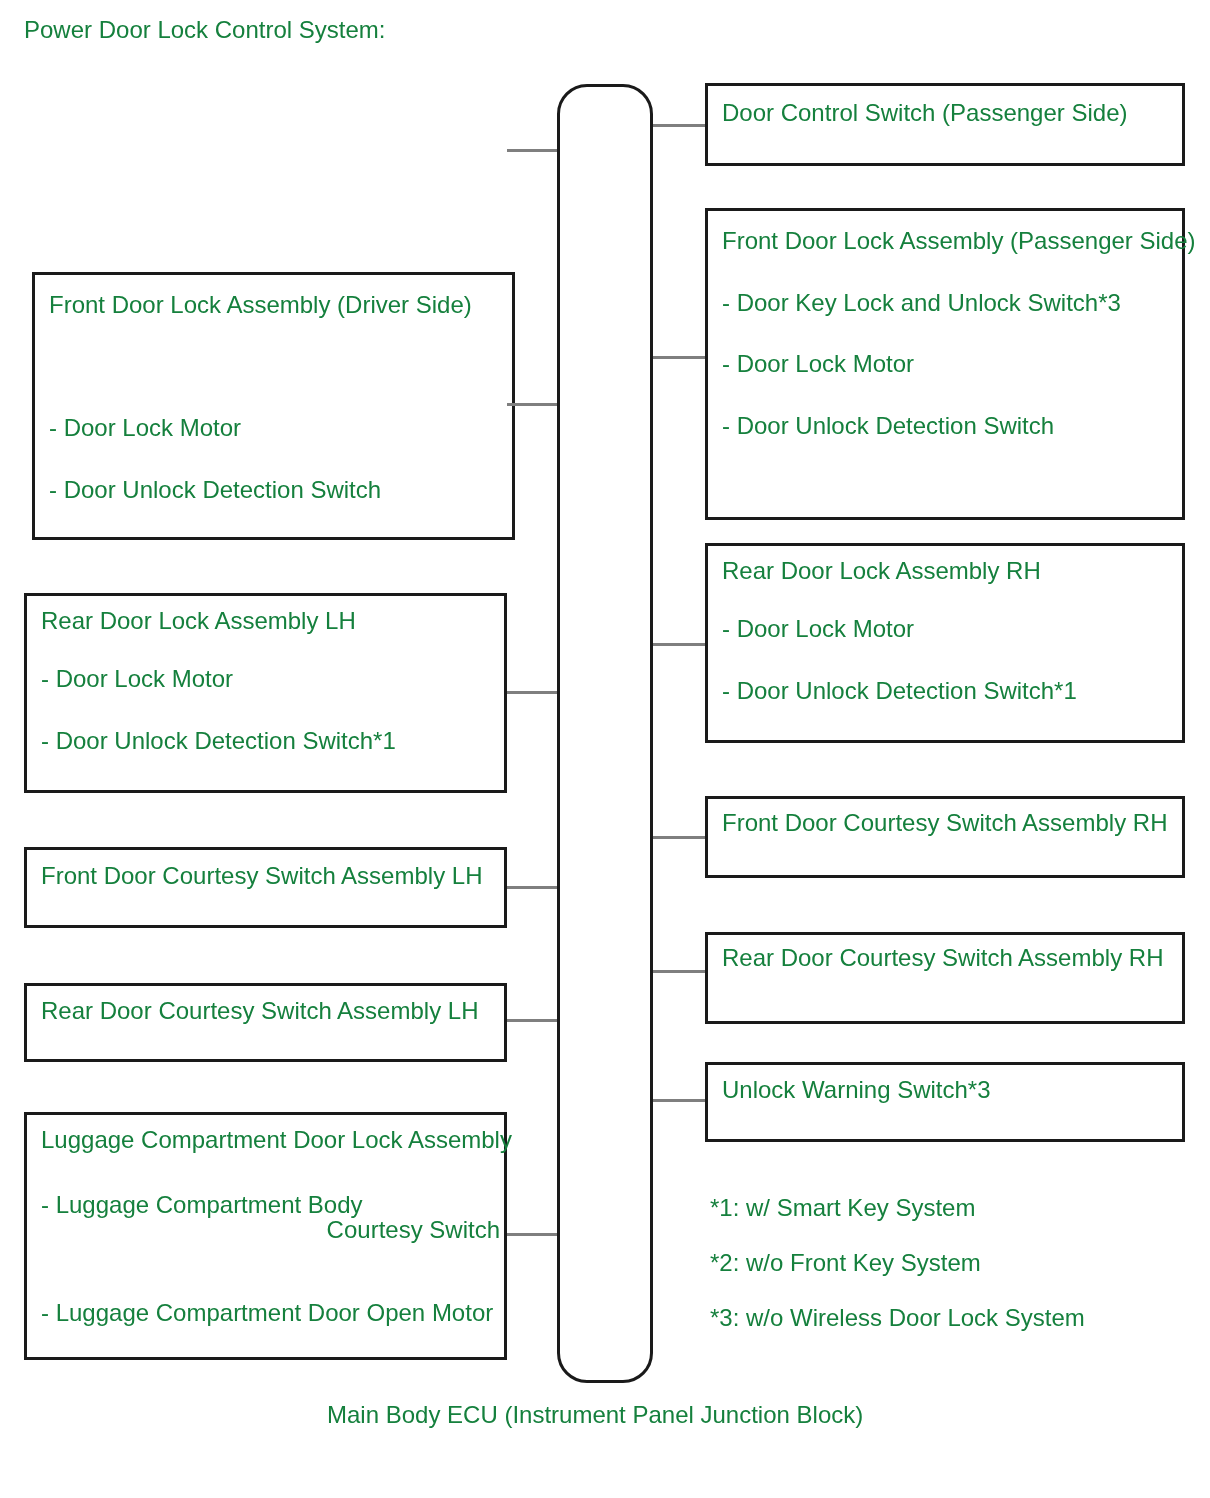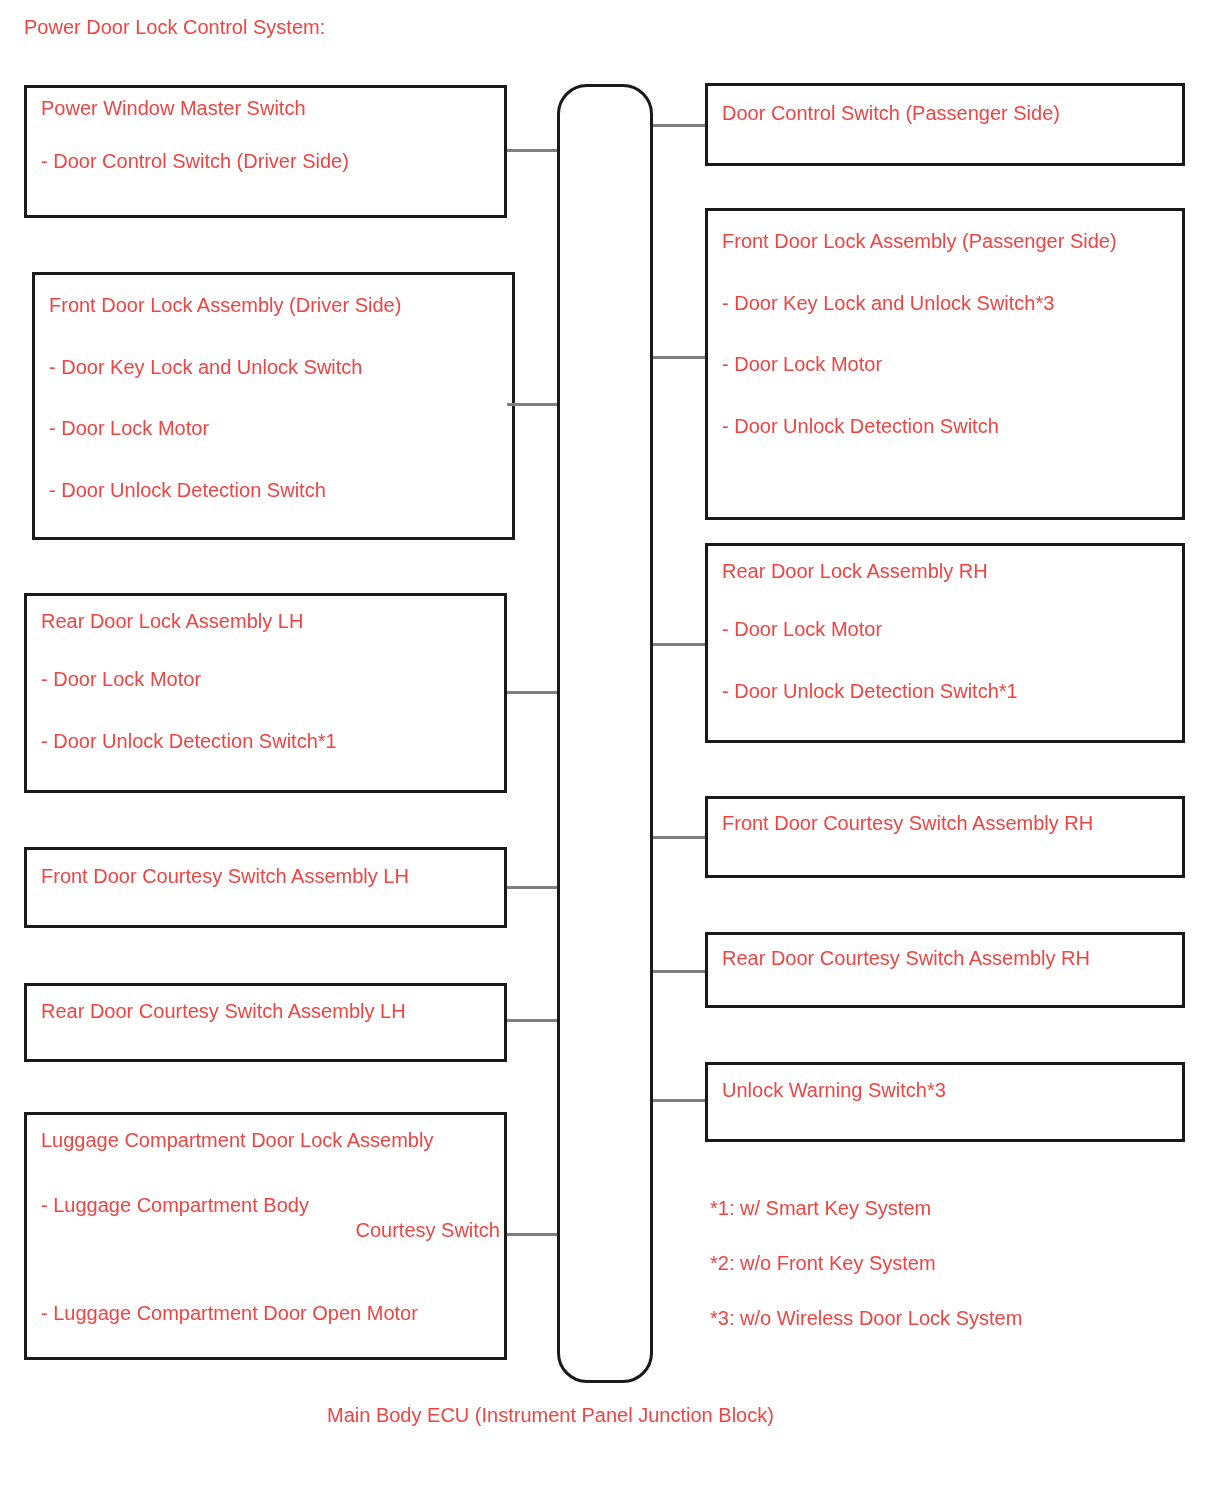--- a/index.html
+++ b/index.html
@@ -6,22 +6,22 @@
     margin: 0;
     padding: 0;
     background: #ffffff;
   }
   .canvas {
     position: relative;
     width: 1210px;
     height: 1498px;
     background: #ffffff;
     font-family: "Liberation Sans", sans-serif;
-    font-size: 20px;
-    color: #ef4444;
+    font-size: 24px;
+    color: #15803d;
     overflow: hidden;
   }
   .title {
     position: absolute;
     left: 24px;
     top: 16px;
     white-space: nowrap;
   }
   .box {
     position: absolute;
@@ -72,28 +72,23 @@
     white-space: nowrap;
   }
 </style>
 </head>
 <body>
 
 <div class="canvas">
 
   <div class="title">Power Door Lock Control System:</div>
 
-  <div class="box" style="left:24px; top:85px; width:483px; height:133px;">
-    <div class="ln" style="top:8px">Power Window Master Switch</div>
-    <div class="ln" style="top:61px">- Door Control Switch (Driver Side)</div>
-  </div>
 
   <div class="box" style="left:32px; top:272px; width:483px; height:268px;">
     <div class="ln" style="top:18px">Front Door Lock Assembly (Driver Side)</div>
-    <div class="ln" style="top:80px">- Door Key Lock and Unlock Switch</div>
     <div class="ln" style="top:141px">- Door Lock Motor</div>
     <div class="ln" style="top:203px">- Door Unlock Detection Switch</div>
   </div>
 
   <div class="box" style="left:24px; top:593px; width:483px; height:200px;">
     <div class="ln" style="top:13px">Rear Door Lock Assembly LH</div>
     <div class="ln" style="top:71px">- Door Lock Motor</div>
     <div class="ln" style="top:133px">- Door Unlock Detection Switch*1</div>
   </div>
 
@@ -128,21 +123,21 @@
   <div class="box" style="left:705px; top:543px; width:480px; height:200px;">
     <div class="ln" style="top:13px">Rear Door Lock Assembly RH</div>
     <div class="ln" style="top:71px">- Door Lock Motor</div>
     <div class="ln" style="top:133px">- Door Unlock Detection Switch*1</div>
   </div>
 
   <div class="box" style="left:705px; top:796px; width:480px; height:82px;">
     <div class="ln" style="top:12px">Front Door Courtesy Switch Assembly RH</div>
   </div>
 
-  <div class="box" style="left:705px; top:932px; width:480px; height:76px;">
+  <div class="box" style="left:705px; top:932px; width:480px; height:92px;">
     <div class="ln" style="top:11px">Rear Door Courtesy Switch Assembly RH</div>
   </div>
 
   <div class="box" style="left:705px; top:1062px; width:480px; height:80px;">
     <div class="ln" style="top:13px">Unlock Warning Switch*3</div>
   </div>
 
   <div class="conn left" style="top:149px"></div>
   <div class="conn left" style="top:403px"></div>
   <div class="conn left" style="top:691px"></div>

